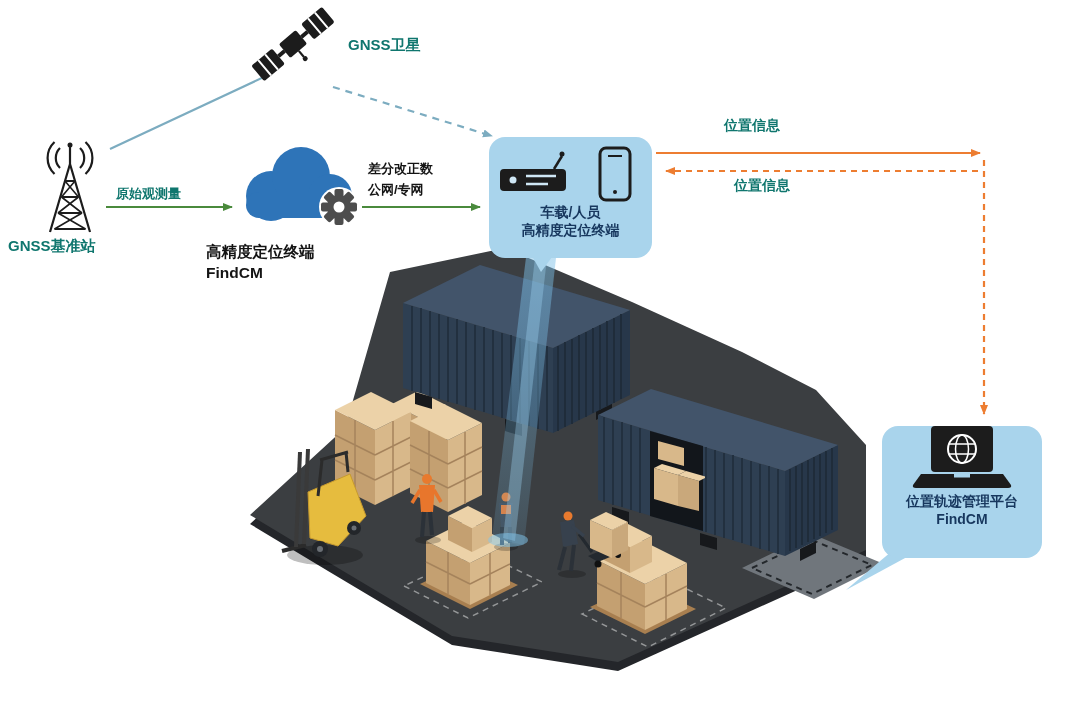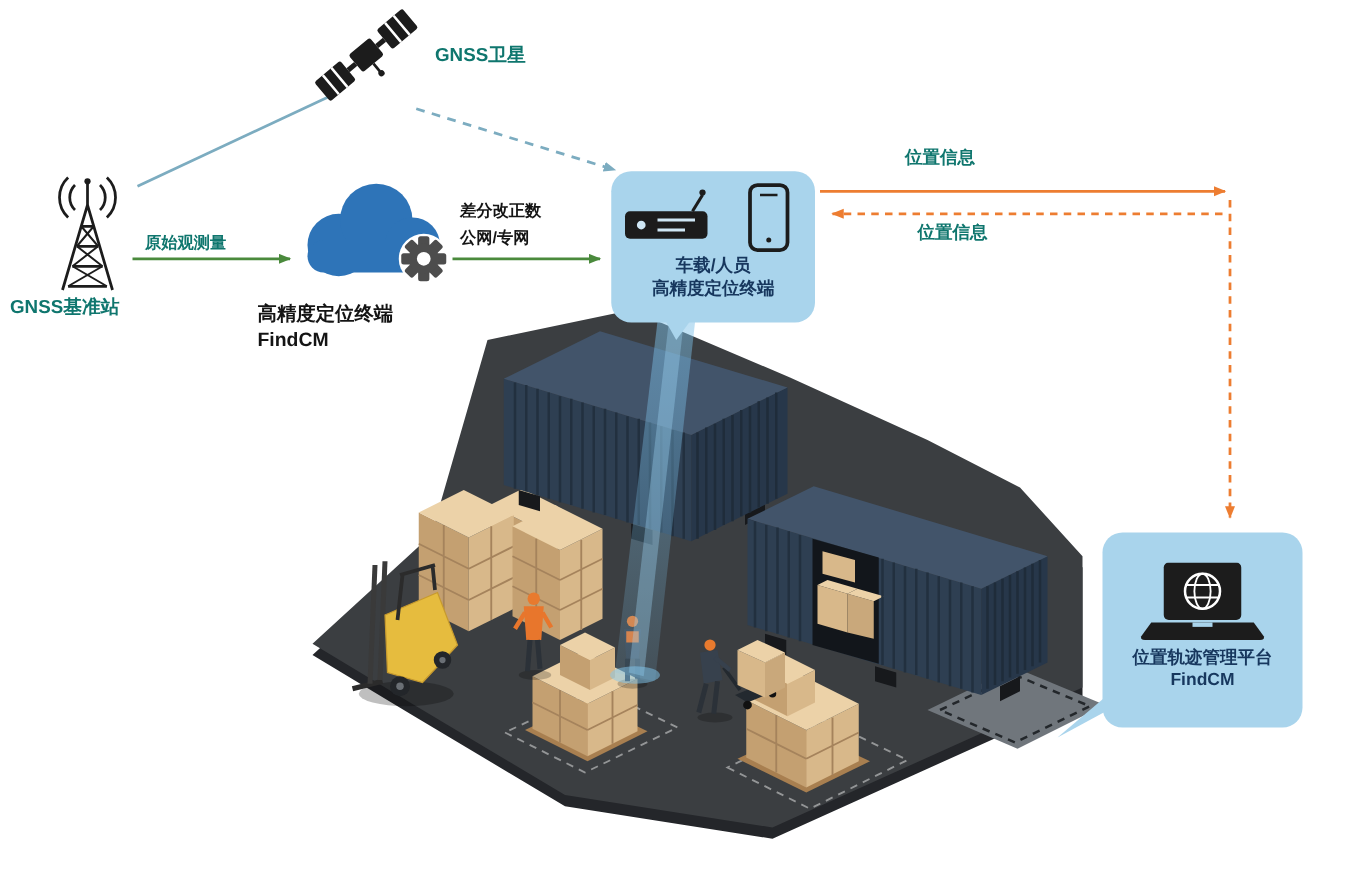--- a/index.html
+++ b/index.html
@@ -241,21 +241,21 @@
       <g fill="none" style="stroke:var(--dark-icon)">
         <rect x="104" y="3" width="30" height="52" rx="6" stroke-width="3"></rect>
         <path d="M112 11 H126" stroke-width="2"></path>
         <circle cx="119" cy="47" r="2" style="fill:var(--dark-icon)" stroke="none"></circle>
       </g>
     </svg>
     <div class="txt">车载/人员</div>
     <div class="txt">高精度定位终端</div>
   </div>
 
-  <div class="bubble" style="left:882px;top:426px;width:160px;height:132px;padding-top:24px;">
+  <div class="bubble" style="left:882px;top:426px;width:160px;height:132px;padding-top:0;">
     <svg width="110" height="66" viewBox="0 0 110 66">
       <g style="fill:var(--dark-icon)">
         <rect x="24" y="0" width="62" height="46" rx="4"></rect>
         <g stroke="#ffffff" fill="none" stroke-width="2">
           <circle cx="55" cy="23" r="14"></circle>
           <ellipse cx="55" cy="23" rx="6.5" ry="14" stroke-width="1.5"></ellipse>
           <path d="M42 18 H68 M42 28 H68" stroke-width="1.5"></path>
         </g>
         <path d="M14 48 H96 L104 59 Q105 62 101 62 H9 Q5 62 6 59 Z"></path>
         <rect x="47" y="48" width="16" height="3.5" fill="#a9d4ec"></rect>

